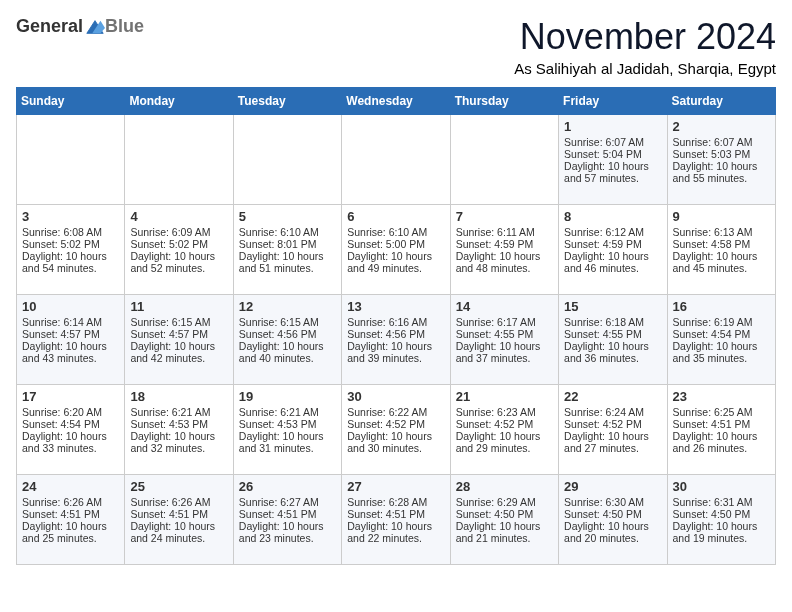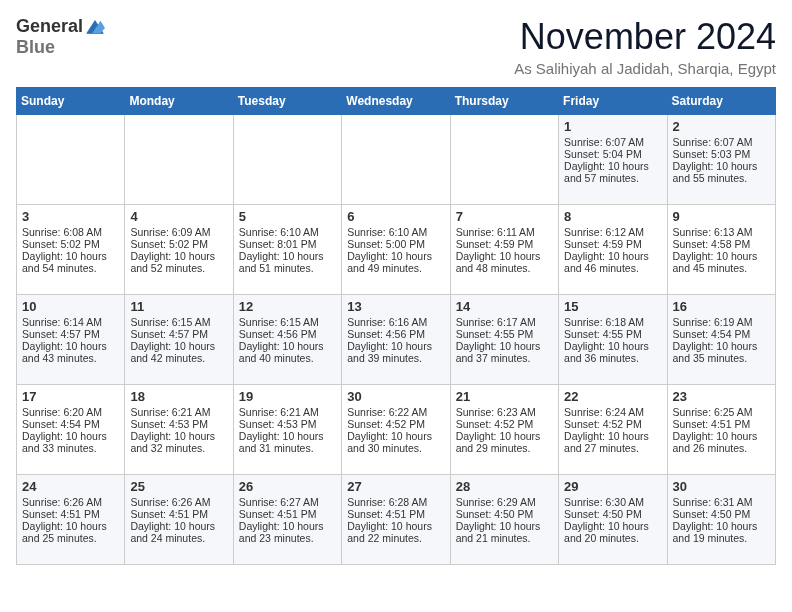--- a/index.html
+++ b/index.html
@@ -11,21 +11,21 @@
       padding: 16px;
     }
     .header {
       display: flex;
       align-items: flex-start;
       justify-content: space-between;
       margin-bottom: 10px;
     }
     .logo {
       display: flex;
-      flex-direction: column;
+      flex-direction: row;
       align-items: flex-start;
     }
     .logo-text {
       display: flex;
       align-items: center;
       font-size: 18px;
       font-weight: bold;
       color: #333;
     }
     .logo-general { color: #333; font-weight: bold; font-size: 18px; }
@@ -37,21 +37,21 @@
       display: inline-block;
     }
     .title-block { text-align: right; }
     .month-title {
       font-size: 36px;
       font-weight: normal;
       color: #0f172a;
     }
     .location {
       font-size: 15px;
-      color: #737373;
+      color: #000000;
       margin-top: 2px;
     }
     table {
       width: 100%;
       border-collapse: collapse;
       table-layout: fixed;
     }
     thead tr th {
       background-color: #2a6db5;
       color: #fff;

